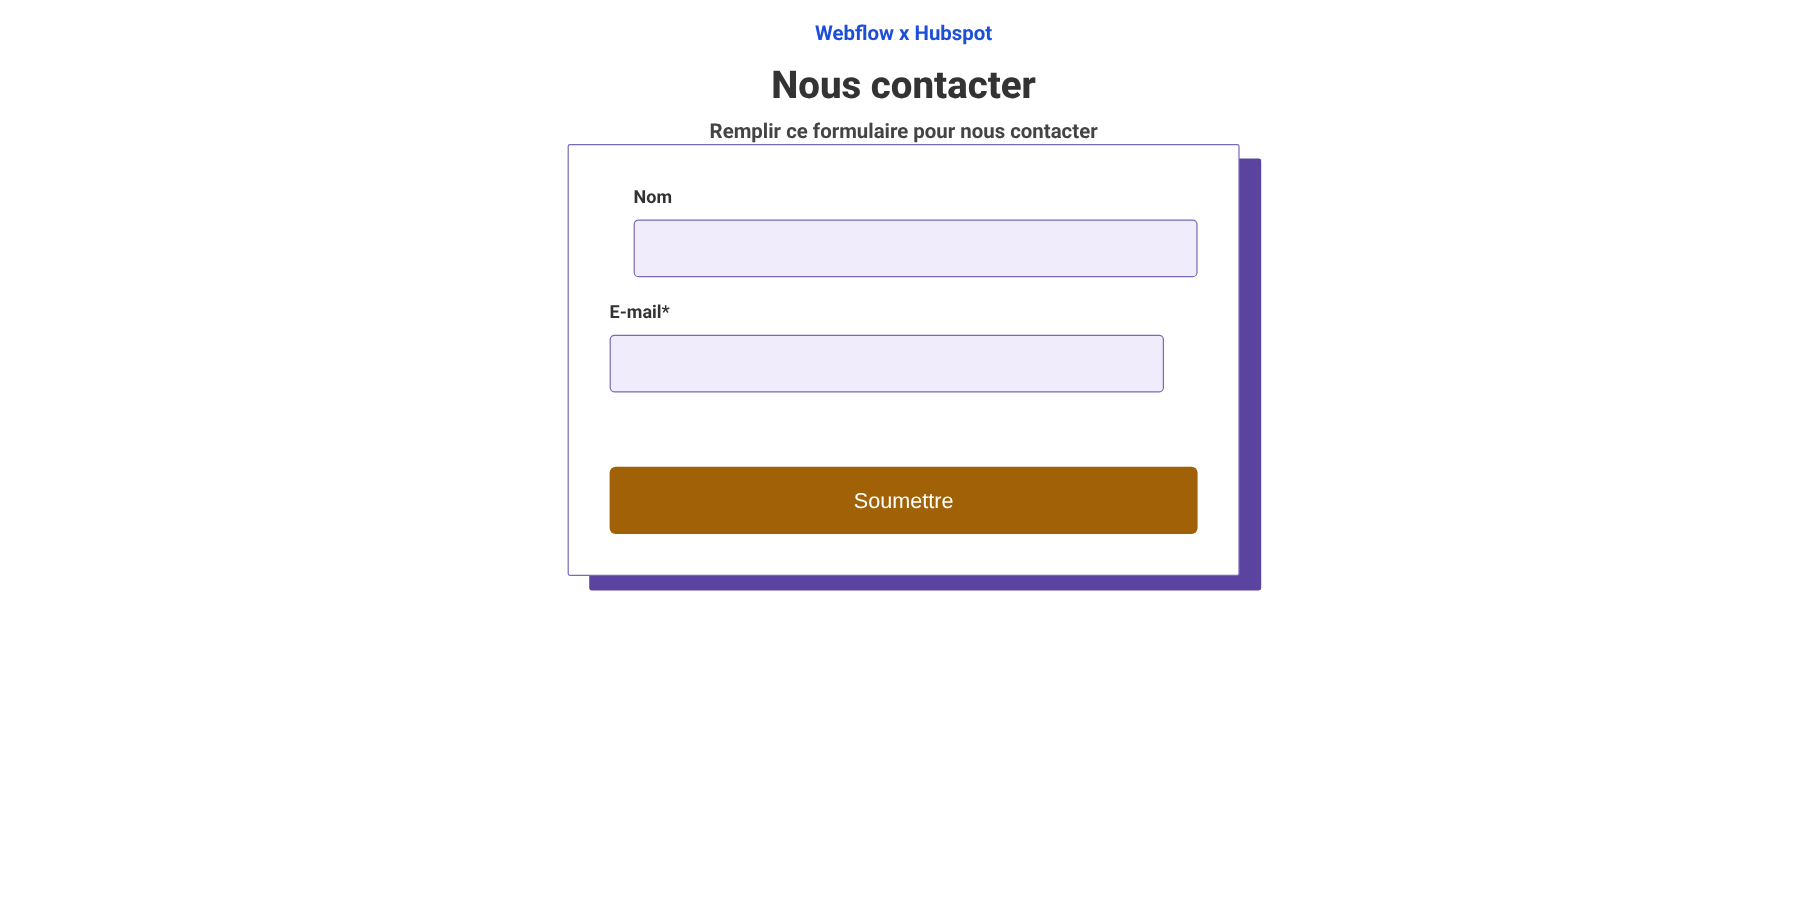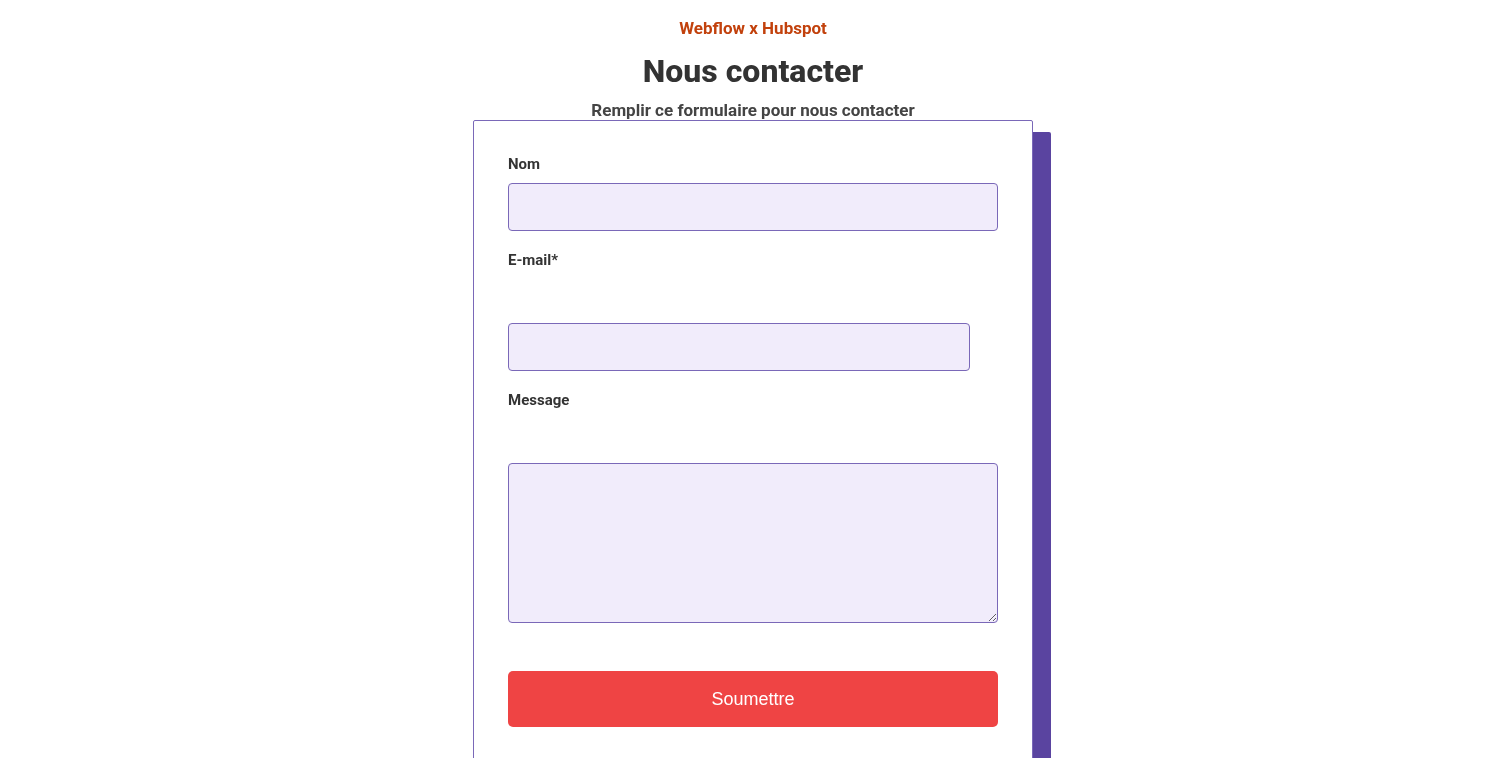--- a/index.html
+++ b/index.html
@@ -17,21 +17,21 @@
     .container {
       width: 100%;
       display: flex;
       flex-direction: column;
       align-items: center;
       padding-top: 18px;
     }
     .eyebrow {
       font-size: 17px;
       font-weight: 700;
-      color: #c2410c;
+      color: #1d4ed8;
       margin-bottom: 14px;
     }
     .page-title {
       font-size: 32px;
       font-weight: 800;
       color: #333;
       margin-bottom: 10px;
     }
     .subtitle {
       font-size: 17px;
@@ -57,31 +57,31 @@
       background: #ffffff;
       border: 1px solid #7a68b8;
       border-radius: 2px;
       padding: 34px 34px 34px 34px;
       z-index: 2;
     }
     .form-row {
       display: flex;
       gap: 26px;
       margin-bottom: 20px;
+      margin-left: 20px;
     }
     .form-col {
       flex: 1;
       display: flex;
       flex-direction: column;
     }
     .form-group {
       display: flex;
       flex-direction: column;
       margin-bottom: 20px;
-      gap: 44px;
     }
     label {
       font-size: 15px;
       font-weight: 700;
       color: #333;
       margin-bottom: 10px;
     }
     input[type="text"],
     input[type="email"] {
       height: 48px;
@@ -104,28 +104,28 @@
       outline: none;
       resize: both;
       font-family: inherit;
     }
     .email-input {
       width: 462px;
     }
     .submit-btn {
       width: 100%;
       height: 56px;
-      background: #ef4444;
+      background: #a16207;
       color: #ffffff;
       border: none;
       border-radius: 5px;
       font-size: 18px;
       font-weight: 400;
       cursor: pointer;
-      margin-top: 28px;
+      margin-top: 42px;
     }
   </style>
 </head>
 <body>
 
 <div class="container">
   <div class="eyebrow">Webflow x Hubspot</div>
   <h1 class="page-title">Nous contacter</h1>
   <div class="subtitle">Remplir ce formulaire pour nous contacter</div>
 
@@ -138,22 +138,18 @@
             <label>Nom</label>
             <input type="text" value="" style="">
           </div>
         </div>
 
         <div class="form-group">
           <label>E-mail*</label>
           <input type="email" class="email-input" value="" style="">
         </div>
 
-        <div class="form-group">
-          <label>Message</label>
-          <textarea value="" style=""></textarea>
-        </div>
 
         <button type="button" class="submit-btn">Soumettre</button>
       </form>
     </div>
   </div>
 </div>
 
 </body></html>

